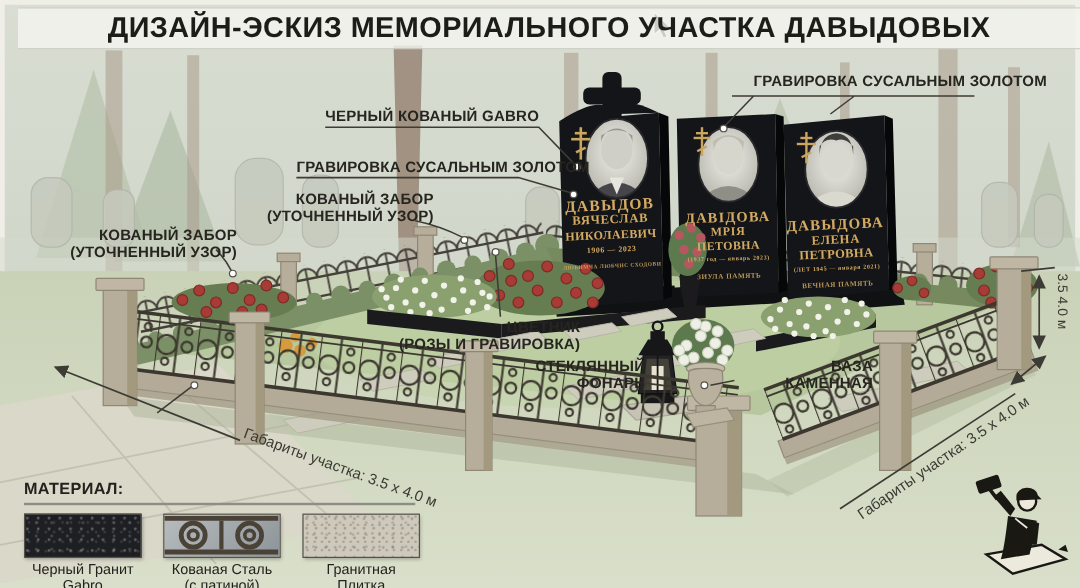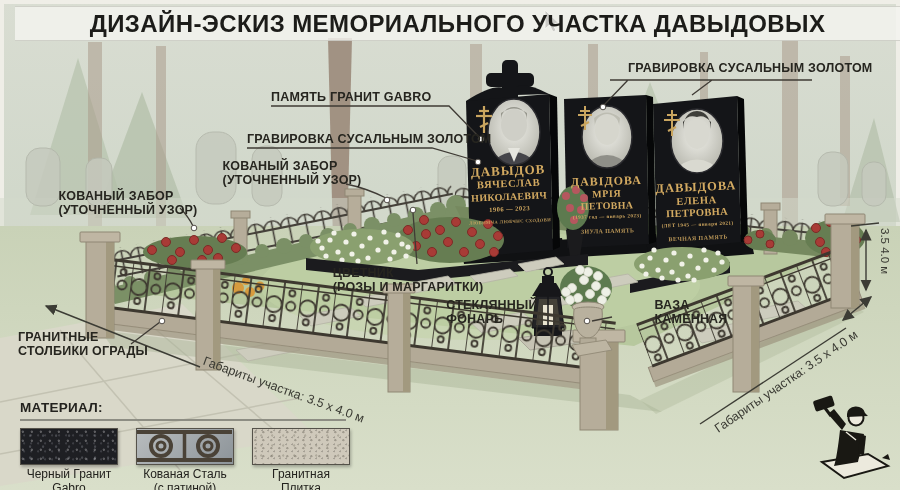--- a/index.html
+++ b/index.html
@@ -15,21 +15,21 @@
     background:rgba(244,244,239,.82);
     display:flex;align-items:center;justify-content:center;
     border-top:1px solid rgba(160,160,150,.4);
     border-bottom:1px solid rgba(160,160,150,.4);
   }
   .title-strip h1{
     margin:0;font-size:24px;font-weight:bold;color:#1c1c19;letter-spacing:.4px;white-space:nowrap;
   }
   .callout{
     position:absolute;font-weight:bold;color:#26251f;font-size:12.5px;
-    line-height:1.12;text-align:left;white-space:nowrap;letter-spacing:.2px;
+    line-height:1.12;text-align:right;white-space:nowrap;letter-spacing:.2px;
   }
   .callout.left-align{text-align:left;}
   .cc{transform:translateX(-50%);}
   .dim{
     position:absolute;font-size:12.5px;color:#3a3a33;white-space:nowrap;
     transform-origin:0 0;
   }
   .mon-text{
     position:absolute;text-align:center;color:#d3aa61;
     font-family:"Liberation Serif",serif;font-weight:bold;line-height:1.18;
@@ -579,42 +579,38 @@
     <line x1="34" y1="36" x2="44" y2="44" stroke="#ece9dc" stroke-width="1.5"></line>
   </g>
 
   <path d="M545,10 l0,19 l4.5,-4 l3.5,7 l3,-1.6 l-3.4,-6.8 l6,-0.6 z" fill="#141414" stroke="#f5f5f0" stroke-width="1"></path>
 </svg>
 
 <div class="title-strip">
   <h1>ДИЗАЙН-ЭСКИЗ МЕМОРИАЛЬНОГО УЧАСТКА ДАВЫДОВЫХ</h1>
 </div>
 
-<div class="callout left-align" style="left:271px;top:90px;">ПАМЯТЬ ГРАНИТ GABRO</div>
+<div class="callout left-align" style="left:271px;top:90px;">ЧЕРНЫЙ КОВАНЫЙ GABRO</div>
 <div class="callout left-align" style="left:247px;top:132px;">ГРАВИРОВКА СУСАЛЬНЫМ ЗОЛОТОМ</div>
 <div class="callout left-align" style="left:628px;top:61px;">ГРАВИРОВКА СУСАЛЬНЫМ ЗОЛОТОМ</div>
 
 <div class="callout cc" style="left:292px;top:159px;">
   <div>КОВАНЫЙ ЗАБОР</div>
   <div>(УТОЧНЕННЫЙ УЗОР)</div>
 </div>
 
 <div class="callout cc" style="left:128px;top:189px;">
   <div>КОВАНЫЙ ЗАБОР</div>
   <div>(УТОЧНЕННЫЙ УЗОР)</div>
 </div>
 
-<div class="callout cc" style="left:83px;top:330px;">
-  <div>ГРАНИТНЫЕ</div>
-  <div>СТОЛБИКИ ОГРАДЫ</div>
-</div>
 
 <div class="callout cc" style="left:408px;top:266px;">
   <div>ЦВЕТНИК</div>
-  <div>(РОЗЫ И МАРГАРИТКИ)</div>
+  <div>(РОЗЫ И ГРАВИРОВКА)</div>
 </div>
 
 <div class="callout cc" style="left:492px;top:298px;">
   <div>СТЕКЛЯННЫЙ</div>
   <div>ФОНАРЬ</div>
 </div>
 
 <div class="callout cc" style="left:659px;top:298px;margin-left:32px;">
   <div>ВАЗА</div>
   <div>КАМЕННАЯ</div>

